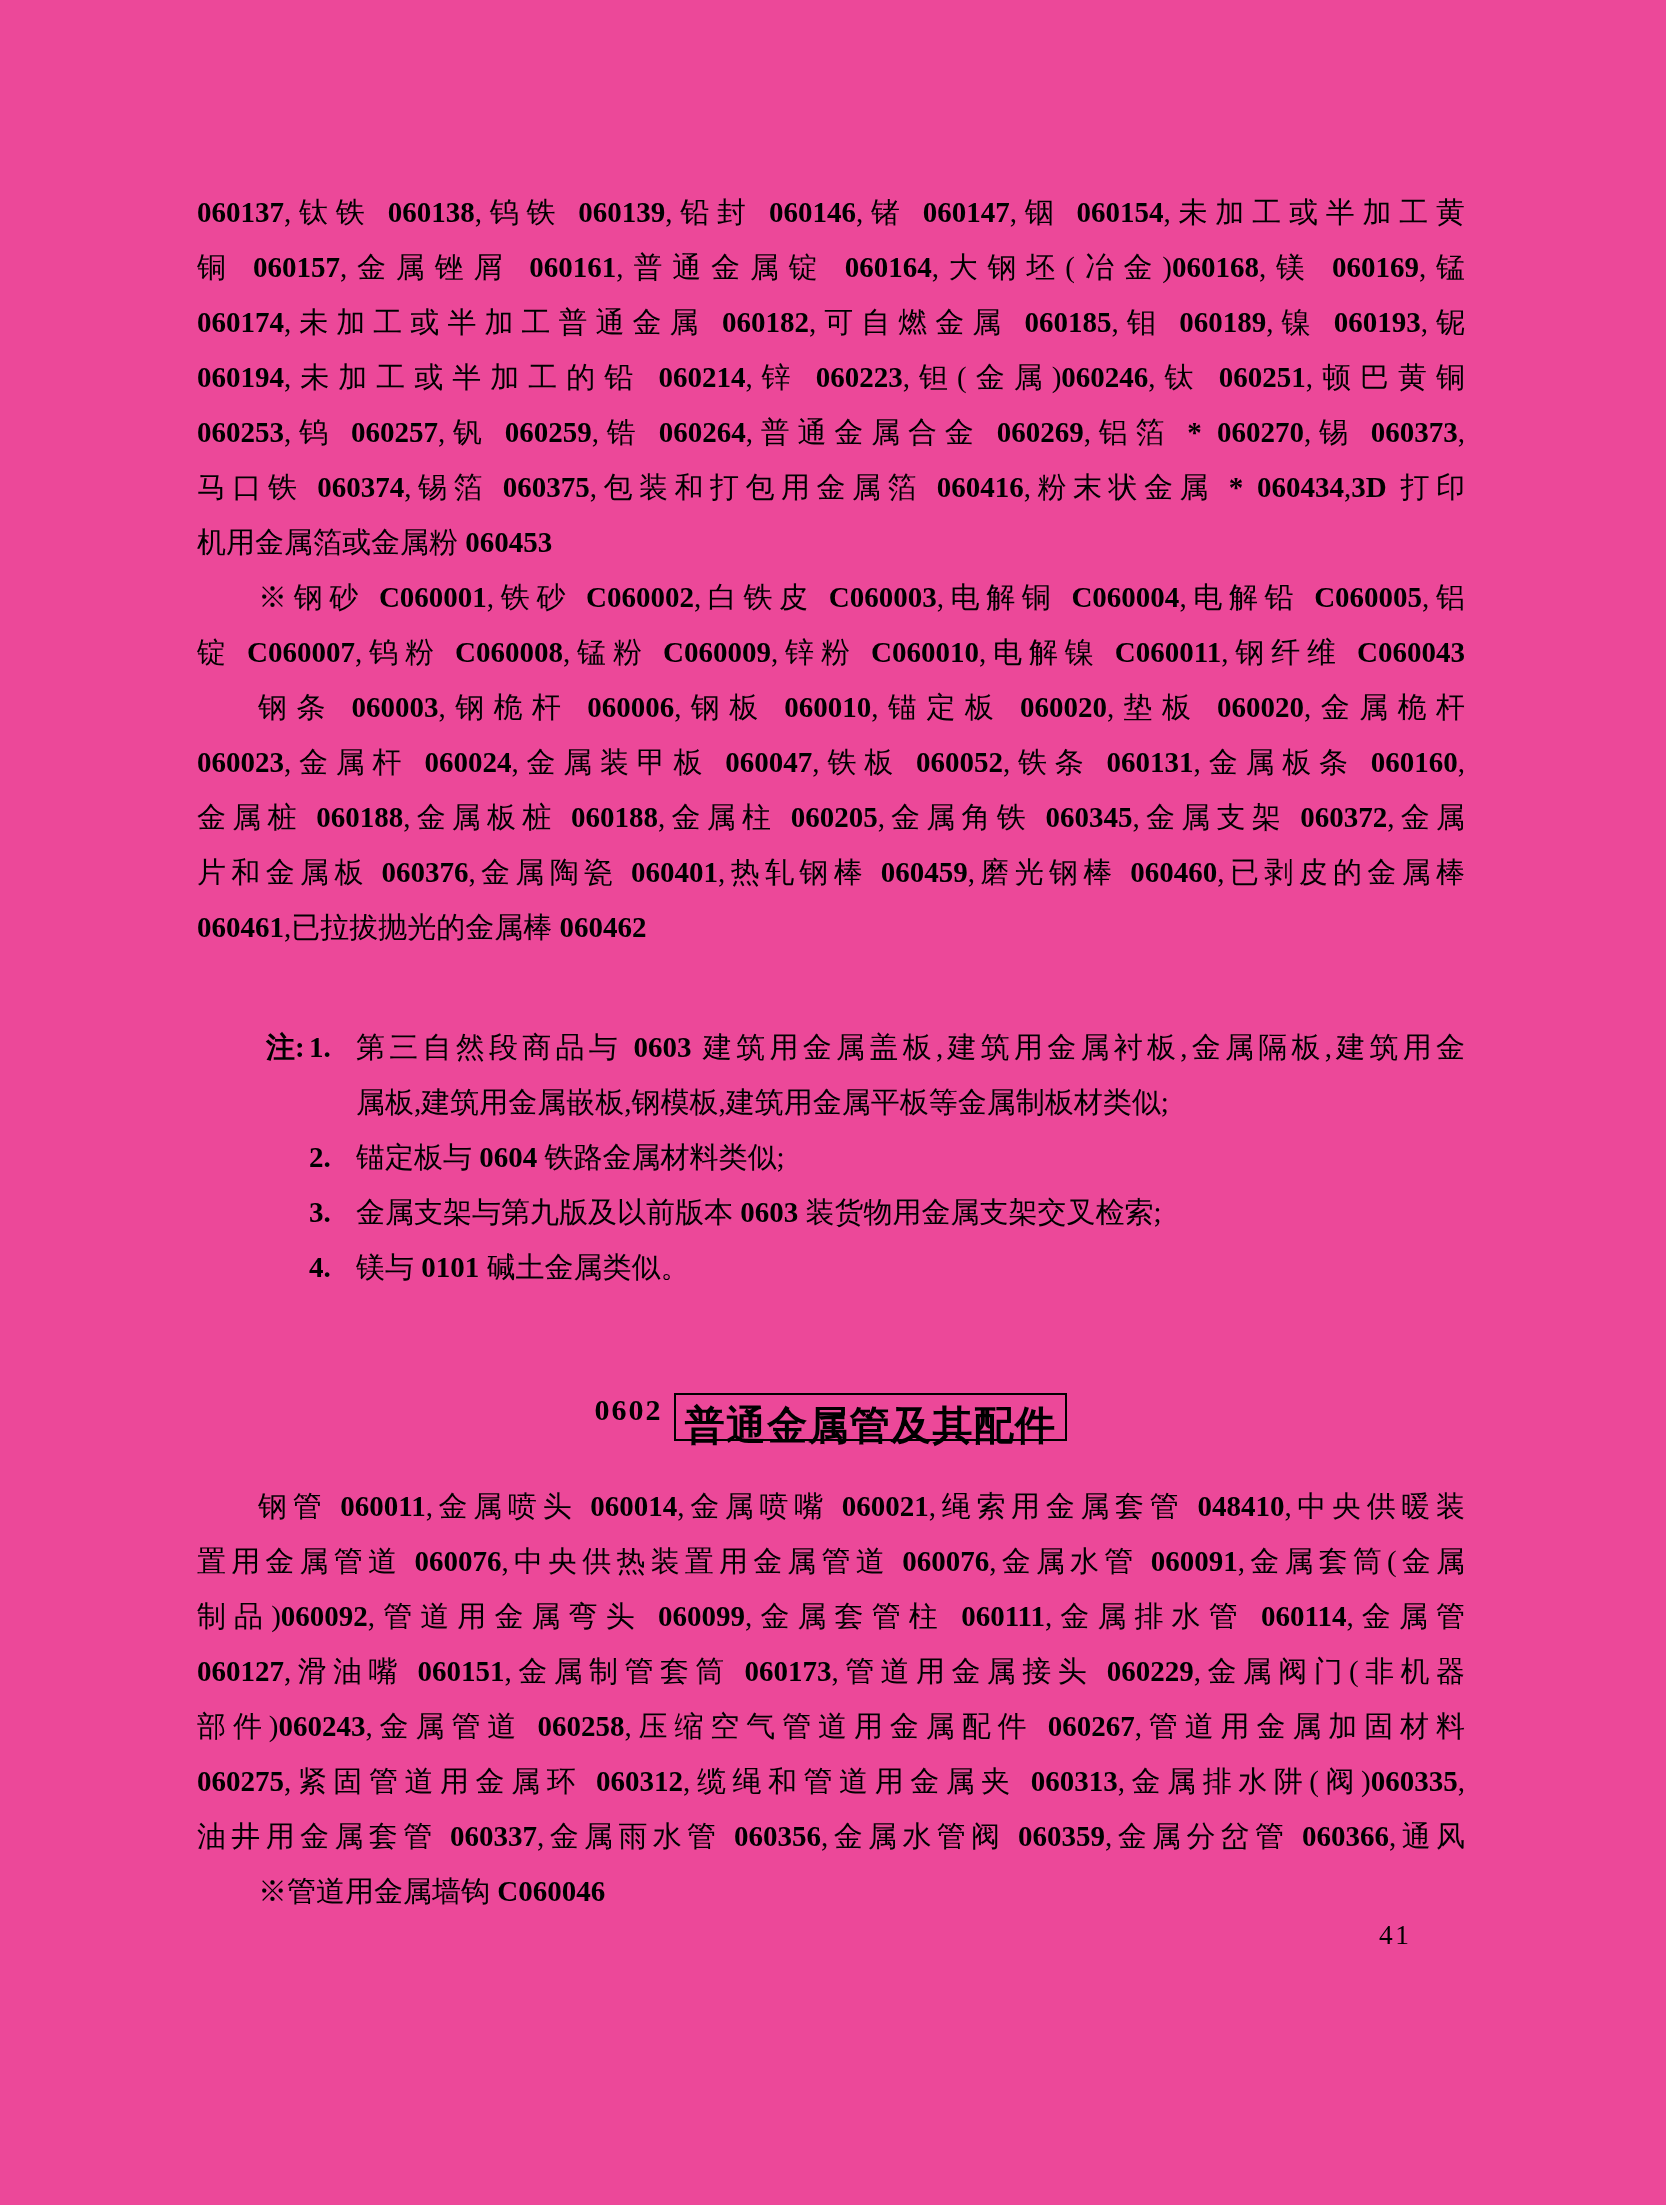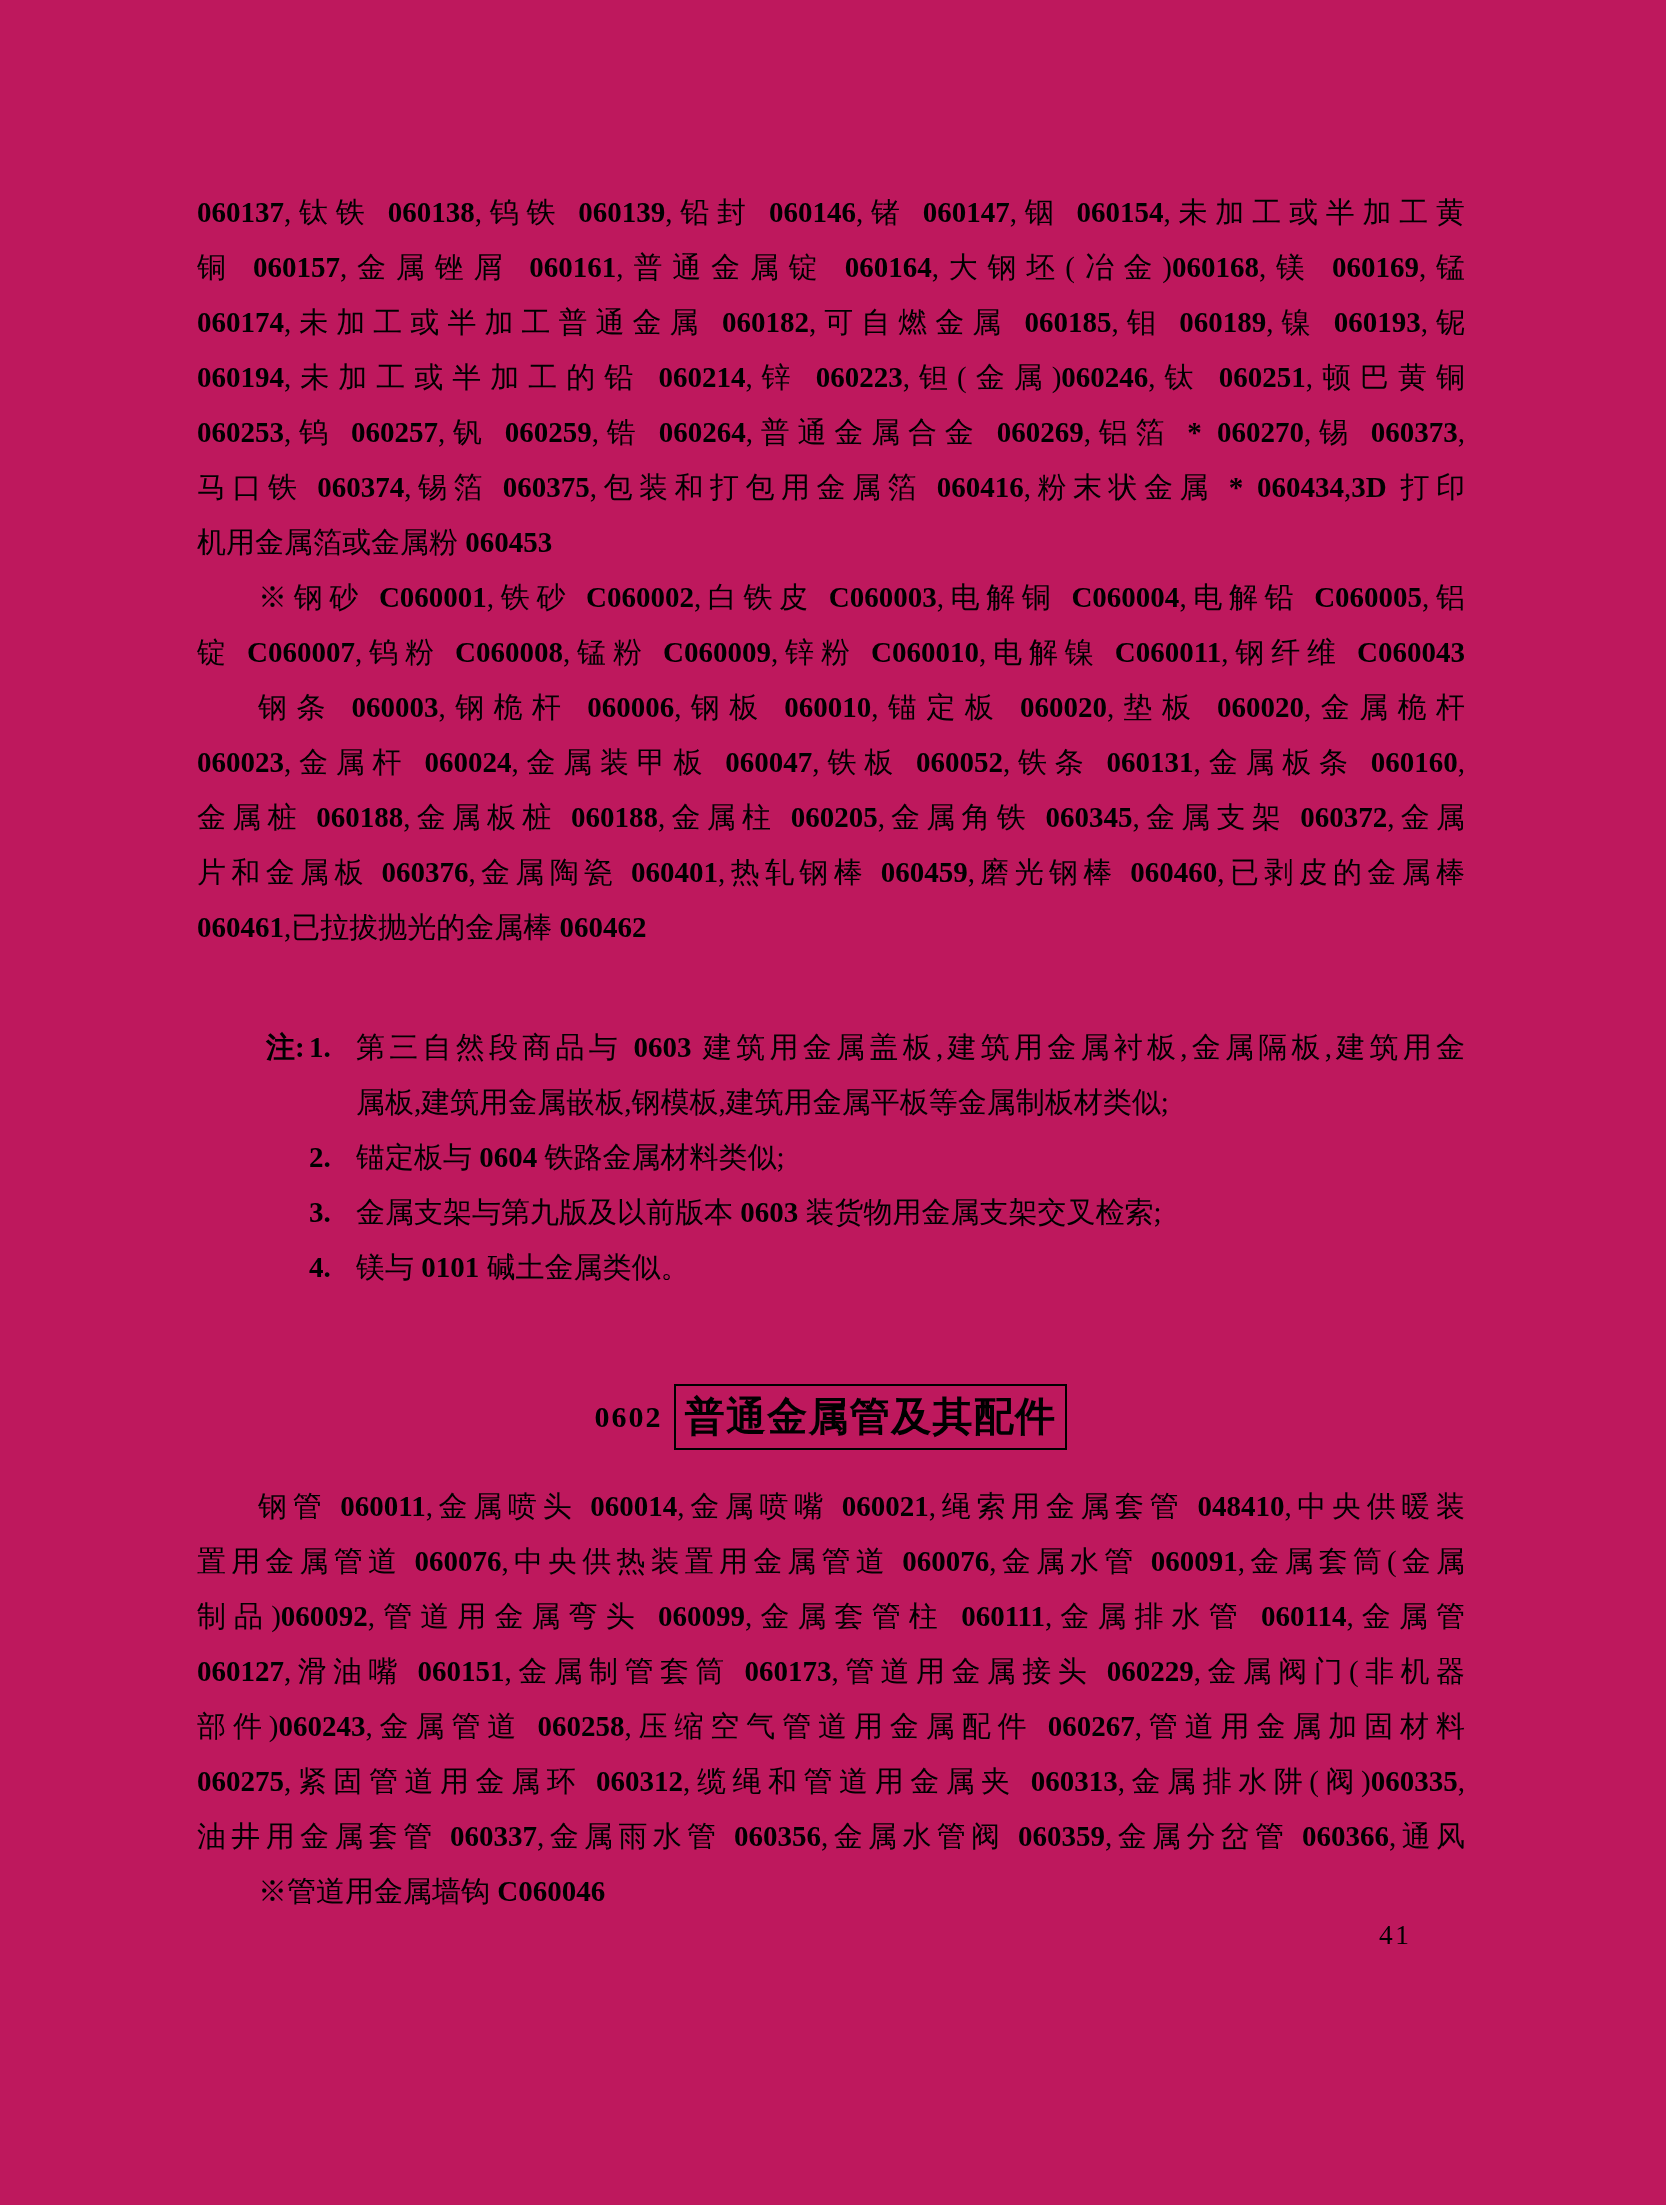--- a/index.html
+++ b/index.html
@@ -1,39 +1,39 @@
 <!DOCTYPE html>
 <html style="font-size:10.4px"><head>
 <meta charset="utf-8">
 <style>
   html,body{margin:0;padding:0;}
   body{
     width:1666px;height:2205px;background:#ffffff;color:#000000;
     font-family:"Liberation Serif","DejaVu Serif",serif;
   }
-  .page{position:relative;width:1666px;height:2205px;background:#be185d;overflow:hidden;}
+  .page{position:relative;width:1666px;height:2205px;background:#ec4899;overflow:hidden;}
   .content{position:absolute;left:197px;top:185px;width:1268px;}
   .line{
     font-size:29px;line-height:55px;height:55px;overflow:hidden;
     text-align:justify;text-align-last:left;text-justify:inter-ideograph;
   }
   .line.fill{text-align-last:justify;}
   .line.indent{text-indent:61px;}
   .line b{font-weight:bold;}
   .notes{margin-top:65px;}
   .note-item{position:relative;padding-left:159px;}
   .note-label{
     position:absolute;left:69px;top:0;font-size:29px;line-height:55px;font-weight:bold;
   }
   .note-marker{
     position:absolute;left:112px;top:0;font-size:29px;line-height:55px;font-weight:bold;
   }
   .heading{
     margin-top:98px;height:48px;display:flex;justify-content:center;
-    align-items:center;gap:11px;
+    gap:11px;
   }
   .heading .code{font-size:30px;font-weight:bold;letter-spacing:2px;}
   .heading .boxed{
     font-family:"Liberation Sans","DejaVu Sans",sans-serif;
     font-size:40px;font-weight:bold;letter-spacing:1.3px;
     border:2px solid #000;padding:3.3px 9.1px 4.6px 9.1px;
   }
   .sec2{margin-top:38px;}
   .pageno{position:absolute;left:1379px;top:1920px;font-size:27.4px;line-height:31px;letter-spacing:2.6px;text-align:center;}
 </style>

